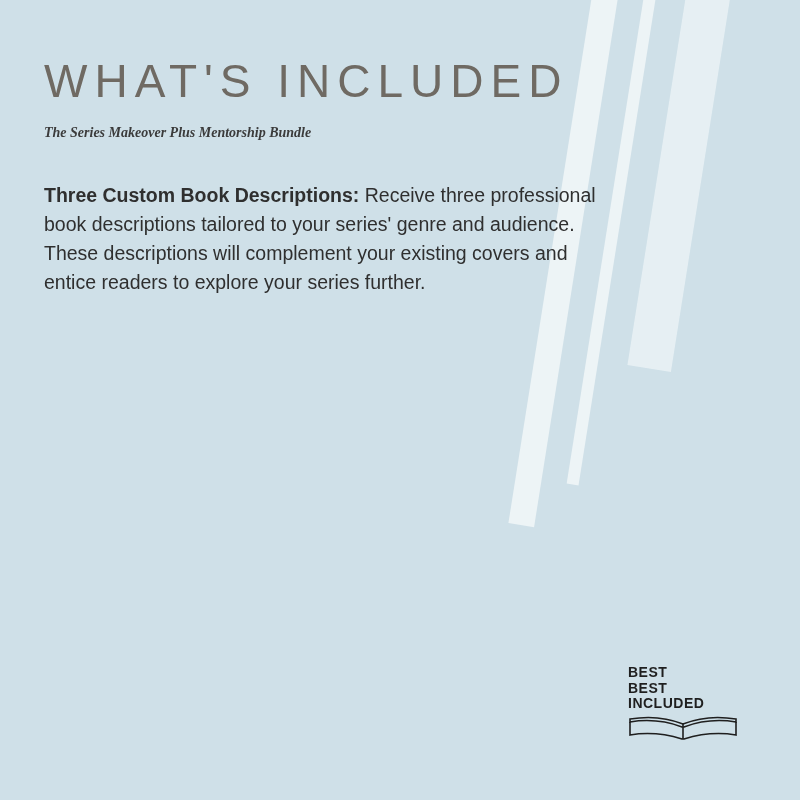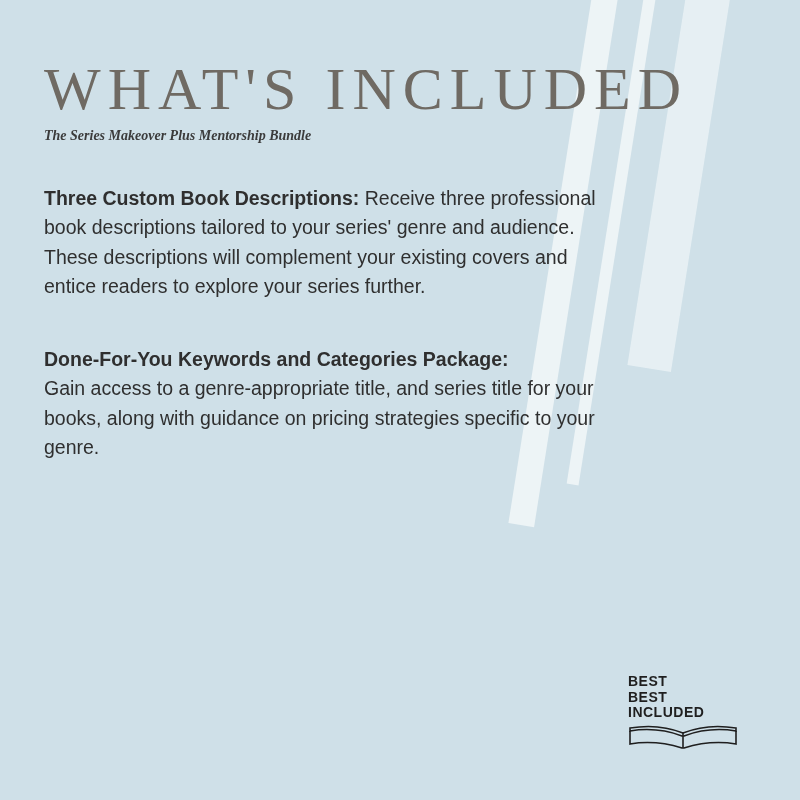--- a/index.html
+++ b/index.html
@@ -51,26 +51,26 @@
     opacity: 0.75;
   }
 
   .content {
     position: relative;
     z-index: 2;
     padding: 48px 44px 0 44px;
   }
 
   .title {
-    font-family: Liberation Serif, serif;
-    font-size: 60px;
+    font-family: Liberation Sans, sans-serif;
+    font-size: 46px;
     letter-spacing: 7px;
     color: #6f6a63;
     font-weight: 400;
-    margin: 8px 0 6px 0;
+    margin: 8px 0 18px 0;
     line-height: 1.1;
   }
 
   .subtitle {
     font-family: "Liberation Serif", serif;
     font-style: italic;
     font-size: 14px;
     color: #3b3b3b;
     margin: 0 0 40px 0;
     font-weight: 700;
@@ -90,21 +90,21 @@
     font-weight: 700;
   }
   .gap {
     height: 18px;
   }
 
   
   .logo {
     position: absolute;
     right: 52px;
-    bottom: 50px;
+    bottom: 59px;
     z-index: 3;
     display: flex;
     flex-direction: column;
     align-items: flex-start;
     width: 120px;
   }
   .logo-text {
     font-family: "Liberation Sans", sans-serif;
     font-weight: 700;
     font-size: 14px;
@@ -132,26 +132,20 @@
     <div class="subtitle">The Series Makeover Plus Mentorship Bundle</div>
 
     <div class="section">
       <p>
         <span class="lead">Three Custom Book Descriptions:</span><span> Receive three professional book descriptions tailored to your series' genre and audience. These descriptions will complement your existing covers and entice readers to explore your series further.</span>
       </p>
     </div>
 
     <div class="gap"></div>
 
-    <div class="section">
-      <p>
-        <span class="lead">Done-For-You Keywords and Categories Package:</span>
-      </p>
-      <p>Gain access to a genre-appropriate title, and series title for your books, along with guidance on pricing strategies specific to your genre.</p>
-    </div>
 
     <div class="gap"></div>
 
 
   </div>
 
   <div class="logo">
     <div class="logo-text">BEST</div>
     <div class="logo-text">BEST</div>
     <div class="logo-text">INCLUDED</div>

